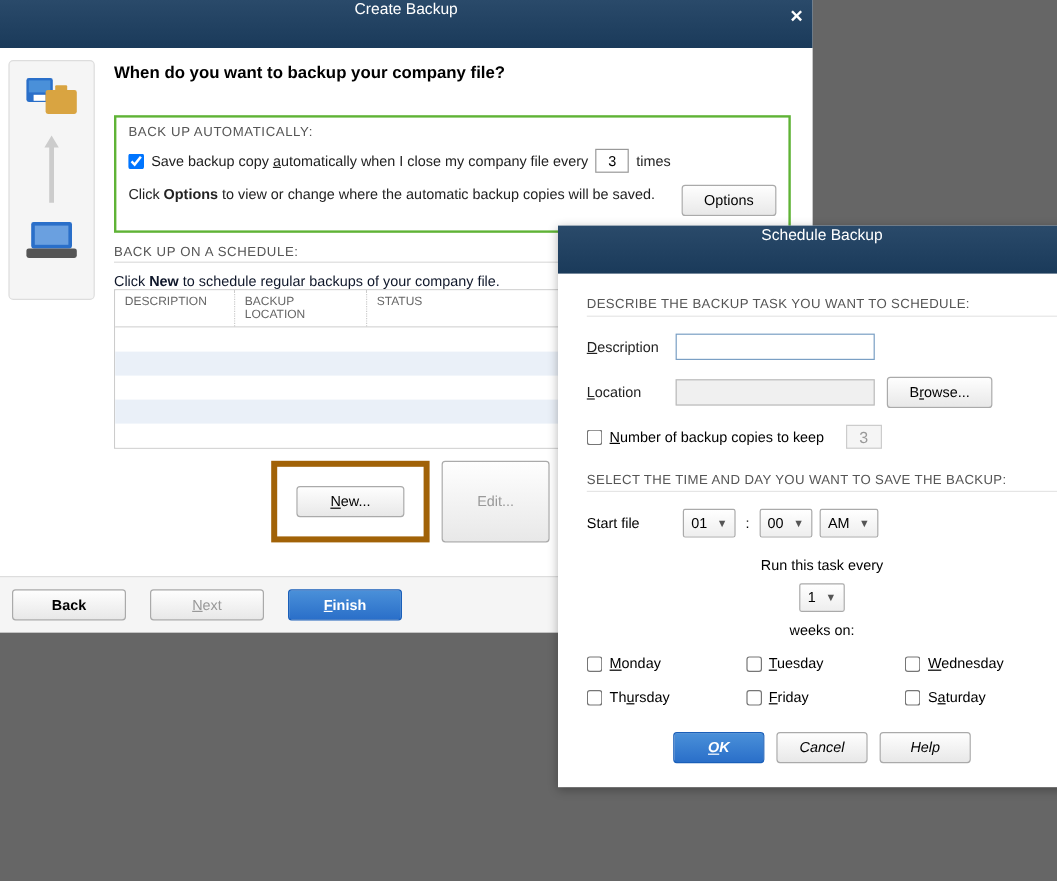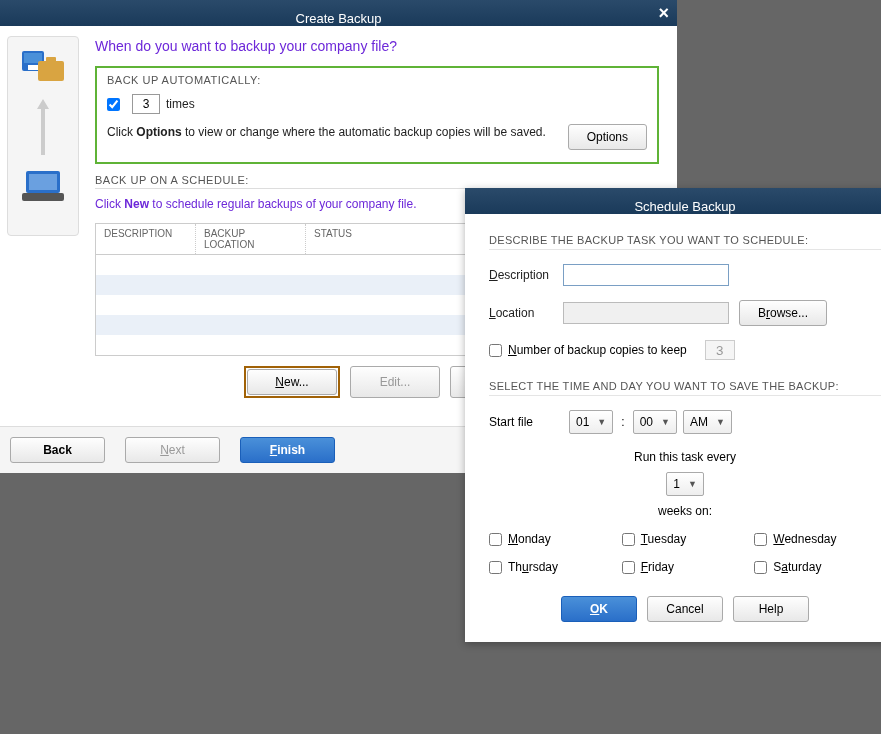--- a/index.html
+++ b/index.html
@@ -1,56 +1,56 @@
 <!DOCTYPE html>
 <html><head>
 <meta charset="utf-8">
 <style>
 * { box-sizing: border-box; margin: 0; padding: 0; font-family: Arial, sans-serif; }
 body { background: #666; width: 881px; height: 734px; position: relative; overflow: hidden; }
 
 .window1 { position: absolute; left: 0; top: 0; width: 677px; background: #fff; }
-.titlebar { background: linear-gradient(#2a4a6a, #1a3a5a); color: #fff; height: 26px; display: flex; align-items: flex-end; justify-content: center; position: relative; font-size: 13px; }
+.titlebar { background: linear-gradient(#2a4a6a, #1a3a5a); color: #fff; height: 40px; display: flex; align-items: flex-start; justify-content: center; position: relative; font-size: 13px; }
 .titlebar .close { position: absolute; right: 8px; top: 3px; font-size: 18px; cursor: pointer; font-weight: bold; }
 
 .body1 { display: flex; background: #fff; }
 .sidebar { width: 85px; padding: 10px 5px; display: flex; flex-direction: column; align-items: center; gap: 8px; }
 .sidebar-box { width: 72px; height: 200px; background: #f5f5f5; border: 1px solid #ddd; border-radius: 4px; display: flex; flex-direction: column; align-items: center; padding: 10px 0; }
 .icon-box { width: 50px; height: 40px; }
 .arrow-up { width: 16px; height: 60px; margin: 10px 0; position: relative; }
 .arrow-up svg { width: 100%; height: 100%; }
 
 .main1 { flex: 1; padding: 12px 18px 18px 10px; }
-.heading1 { font-weight: normal; font-size: 14px; color: #6d28d9; margin-bottom: 12px; }
+.heading1 { font-weight: bold; font-size: 14px; color: #000000; margin-bottom: 28px; }
 
 .groupbox { border: 2px solid #5fb336; padding: 6px 10px 12px; margin-bottom: 10px; position: relative; }
 .groupbox-title { font-size: 11px; color: #555; letter-spacing: 0.5px; margin-bottom: 8px; }
 
 .auto-row { display: flex; align-items: center; font-size: 12px; color: #222; margin-bottom: 10px; }
 .auto-row input[type=checkbox] { margin-right: 6px; }
 .auto-row .num-input { width: 28px; height: 20px; border: 1px solid #999; text-align: center; font-size: 12px; margin: 0 6px; }
 .underline { text-decoration: underline; }
 
 .options-row { display: flex; align-items: flex-start; font-size: 12px; color: #222; gap: 20px; }
 .options-row .text { flex: 1; line-height: 1.4; }
 .btn { background: linear-gradient(#fefefe, #e8e8e8); border: 1px solid #aaa; border-radius: 3px; padding: 5px 18px; font-size: 12px; cursor: pointer; }
 
 .section-title { font-size: 11px; color: #555; letter-spacing: 0.5px; margin: 6px 0 8px; border-bottom: 1px solid #ddd; padding-bottom: 2px; }
-.sched-text { font-size: 12px; color: #6d28d9; margin-bottom: 12px; }
+.sched-text { font-size: 12px; color: #0f172a; margin-bottom: 0; }
 
 .table-wrap { border: 1px solid #ccc; margin-bottom: 10px; }
 .table-head { display: flex; background: #fff; font-size: 10px; color: #666; border-bottom: 1px solid #ccc; }
 .table-head div { padding: 4px 8px; border-right: 1px dotted #ccc; }
 .th1 { width: 100px; } .th2 { width: 110px; } .th3 { flex: 1; border-right: none !important; }
 .table-body { height: 100px; background: #fff; }
 .table-row { height: 20px; }
 .table-row.alt { background: #eaf0f8; }
 
 .btn-row { display: flex; gap: 10px; justify-content: center; margin-top: 6px; }
-.btn-new-wrap { border: 2px solid #a16207; padding: 1px; display: inline-block; }
+.btn-new-wrap { border: 5px solid #a16207; padding: 16px; display: inline-block; }
 .btn.disabled { color: #999; cursor: default; }
 
 .footer-btns { background: #f5f5f5; padding: 10px; display: flex; gap: 20px; margin-top: 10px; border-top: 1px solid #ddd; }
 .footer-btns .btn { width: 95px; text-align: center; }
 .btn.primary { background: linear-gradient(#4a90d9, #2a6fc9); color: #fff; border: 1px solid #1a5fb9; font-weight: bold; }
 
 
 .window2 { position: absolute; left: 437px; top: 188px; width: 440px; background: #fff; box-shadow: 0 2px 8px rgba(0,0,0,0.3); margin-left: 28px; }
 .body2 { padding: 20px 24px 16px; }
 .sect { font-size: 11px; color: #555; letter-spacing: 0.3px; margin-bottom: 14px; border-bottom: 1px solid #e5e5e5; padding-bottom: 3px; }
@@ -73,21 +73,21 @@
 .colon { margin: 0 2px; }
 
 .run-row { display: flex; align-items: center; font-size: 12px; margin-bottom: 14px; gap: 8px; flex-direction: column; }
 
 .days-grid { display: grid; grid-template-columns: 1fr 1fr 1fr; gap: 14px 6px; font-size: 12px; margin-bottom: 8px; }
 .day { display: flex; align-items: center; }
 .day input { margin-right: 6px; }
 .store-wrap { grid-column: 2 / 4; display:flex; justify-content:flex-end; }
 
 .footer2 { display: flex; justify-content: center; gap: 10px; padding: 14px 0 4px; border-top: none; }
-.footer2 .btn { width: 76px; text-align: center; }
+.footer2 .btn { width: 76px; text-align: center; font-style: italic; }
 </style>
 </head>
 <body>
 
 <div class="window1">
   <div class="titlebar">
     <span>Create Backup</span>
     <span class="close">×</span>
   </div>
   <div class="body1">
@@ -116,20 +116,21 @@
         </div>
       </div>
     </div>
     <div class="main1">
       <div class="heading1">When do you want to backup your company file?</div>
 
       <div class="groupbox">
         <div class="groupbox-title">BACK UP AUTOMATICALLY:</div>
         <div class="auto-row">
           <input type="checkbox" checked="" style="">
+          <span><span>Save backup copy </span><span class="underline">a</span><span>utomatically when I close my company file every</span></span>
           <input class="num-input" value="3" style="">
           <span>times</span>
         </div>
         <div class="options-row">
           <div class="text">
             <span>Click </span><b>Options</b><span> to view or change where the automatic backup copies will be saved.</span>
           </div>
           <button class="btn">Options</button>
         </div>
       </div>

